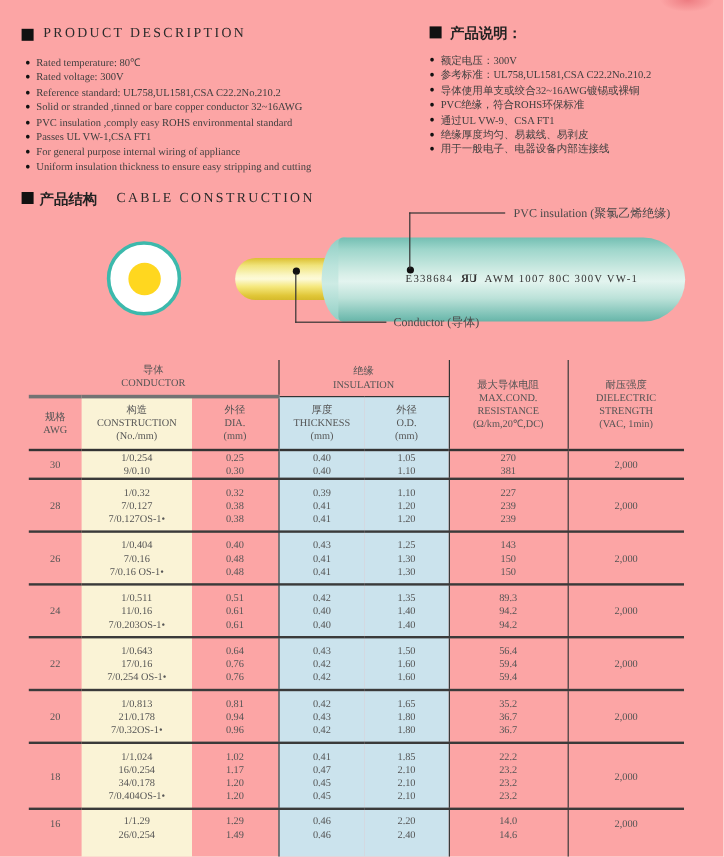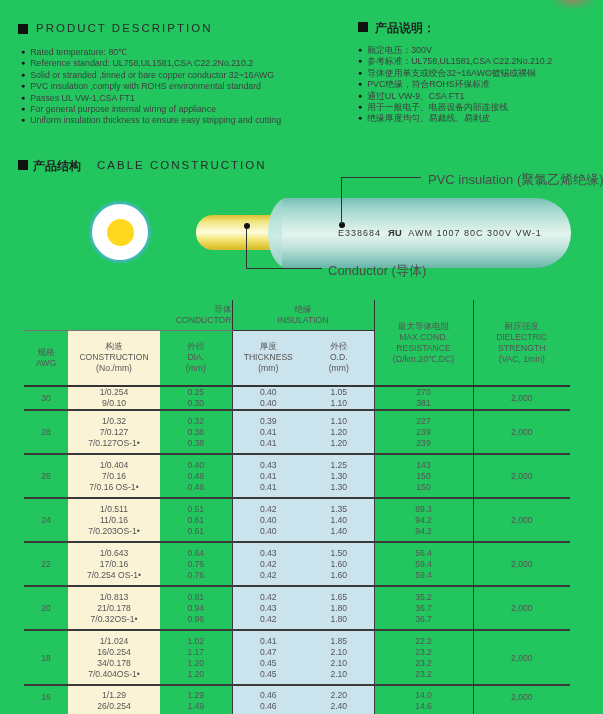--- a/index.html
+++ b/index.html
@@ -1,17 +1,17 @@
 <!DOCTYPE html>
 <html><head>
 <meta charset="utf-8">
 <style>
   html,body{margin:0;padding:0;background:#fff;}
-  .page{position:relative;width:603px;height:714px;background:#22c55e;overflow:hidden;
-        font-family:Liberation Sans, sans-serif;color:#444;}
+  .page{position:relative;width:603px;height:714px;background:#fca5a5;overflow:hidden;
+        font-family:Liberation Serif, serif;color:#444;}
   .abs{position:absolute;}
 
   
   .sq{width:10px;height:10px;background:#111;}
   .sec-title-en{font-size:11.5px;letter-spacing:2px;color:#2b2b2b;font-weight:500;}
   .sec-title-zh{font-size:12px;font-weight:bold;color:#222;}
 
   
   .blist{list-style:none;margin:0;padding:0;font-size:8.8px;line-height:11.4px;color:#3f3f3f;}
   .blist li{white-space:nowrap;}
@@ -23,28 +23,28 @@
   .conductor{width:106px;height:35px;border-radius:17px;
      background:linear-gradient(180deg,#dcbf31 0%,#f0e47c 18%,#fbf7c9 42%,#fdfad9 50%,#f5e87e 68%,#e0c637 90%,#d5ba2c 100%);}
   .ins-face{width:38px;height:70px;border-radius:50%;
      background:linear-gradient(180deg,#8fcec4 0%,#bce4dc 35%,#cdebe4 55%,#8fcec4 100%);}
   .ins-body{width:289px;height:70px;border-radius:4px 35px 35px 4px;
      background:linear-gradient(180deg,#74bfb3 0%,#9ed6cb 14%,#d8efe8 44%,#e3f4ef 52%,#bce2d9 72%,#72bcb0 96%,#6ab3a7 100%);}
   .print{font-size:9px;letter-spacing:1px;color:#333;white-space:nowrap;}
   .ul-mark{display:inline-block;transform:scaleX(-1);font-weight:bold;font-size:9.5px;letter-spacing:0;}
   .ptr{background:#333;}
   .dot{width:6px;height:6px;border-radius:50%;background:#111;}
-  .lbl{font-size:13px;color:#4a4a4a;white-space:nowrap;}
+  .lbl{font-size:10px;color:#4a4a4a;white-space:nowrap;}
   .smudge{width:46px;height:10px;background:radial-gradient(ellipse at 50% 0%,rgba(225,90,100,.55),rgba(225,90,100,0) 70%);}
 
   
   table.spec{border-collapse:collapse;table-layout:fixed;width:546px;font-size:8.6px;color:#555;}
   table.spec th{font-weight:normal;}
   .pre{white-space:pre-line;line-height:11px;}
-  .gc{border-right:1.6px solid #333;border-bottom:1px solid #737373;text-align:right;}
+  .gc{border-right:1.6px solid #333;border-bottom:3px solid #737373;}
   .gi{border-right:1.6px solid #333;border-bottom:1px solid #333;}
   .vr{border-right:1.6px solid #3a3a3a;}
   .bg-y{background:#FAF3D6;}
   .bg-b{background:#CBE3ED;}
   .sub th{border-bottom:2px solid #333;}
   .rs{border-bottom:2px solid #333;}
   tbody tr{border-bottom:2px solid #3a3a3a;}
   tbody tr.last{border-bottom:none;}
   tbody td{text-align:center;vertical-align:middle;padding:0;}
   thead th{text-align:center;vertical-align:middle;line-height:11px;padding:0;}
@@ -53,38 +53,39 @@
 <body>
 
 <div class="page">
 
   <div class="abs smudge" style="left:550px;top:0;"></div>
 
   <div class="abs sq" style="left:18px;top:24px;"></div>
   <div class="abs sec-title-en" style="left:36px;top:22px;">PRODUCT DESCRIPTION</div>
   <ul class="abs blist" style="left:21px;top:47px;">
     <li>Rated temperature: 80℃</li>
+    <li>Rated voltage: 300V</li>
     <li>Reference standard: UL758,UL1581,CSA C22.2No.210.2</li>
     <li>Solid or stranded ,tinned or bare copper conductor 32~16AWG</li>
-    <li>PVC insulation ,comply with ROHS environmental standard</li>
+    <li>PVC insulation ,comply easy ROHS environmental standard</li>
     <li>Passes UL VW-1,CSA FT1</li>
     <li>For general purpose internal wiring of appliance</li>
     <li>Uniform insulation thickness to ensure easy stripping and cutting</li>
   </ul>
 
   <div class="abs sq" style="left:358px;top:22px;"></div>
   <div class="abs sec-title-zh" style="left:375px;top:20px;">产品说明：</div>
   <ul class="abs blist" style="left:358px;top:45px;">
     <li>额定电压：300V</li>
     <li>参考标准：UL758,UL1581,CSA C22.2No.210.2</li>
     <li>导体使用单支或绞合32~16AWG镀锡或裸铜</li>
     <li>PVC绝缘，符合ROHS环保标准</li>
     <li>通过UL VW-9、CSA FT1</li>
+    <li>绝缘厚度均匀、易裁线、易剥皮</li>
     <li>用于一般电子、电器设备内部连接线</li>
-    <li>绝缘厚度均匀、易裁线、易剥皮</li>
   </ul>
 
   <div class="abs sq" style="left:18px;top:160px;"></div>
   <div class="abs sec-title-zh" style="left:33px;top:158px;">产品结构</div>
   <div class="abs sec-title-en" style="left:97px;top:159px;">CABLE CONSTRUCTION</div>
 
   <div class="abs ring" style="left:89px;top:201px;"></div>
   <div class="abs core" style="left:107px;top:219px;"></div>
 
   <div class="abs conductor" style="left:196px;top:215px;"></div>
@@ -125,21 +126,21 @@
 INSULATION</th>
           <th rowspan="2" class="vr rs pre">最大导体电阻
 MAX.COND.
 RESISTANCE
 (Ω/km,20℃,DC)</th>
           <th rowspan="2" class="rs pre">耐压强度
 DIELECTRIC
 STRENGTH
 (VAC, 1min)</th>
         </tr>
-        <tr class="sub" style="height:56px">
+        <tr class="sub" style="height:45px">
           <th class="pre">规格
 AWG</th>
           <th class="pre bg-y">构造
 CONSTRUCTION
 (No./mm)</th>
           <th class="pre vr">外径
 DIA.
 (mm)</th>
           <th class="pre bg-b">厚度
 THICKNESS

